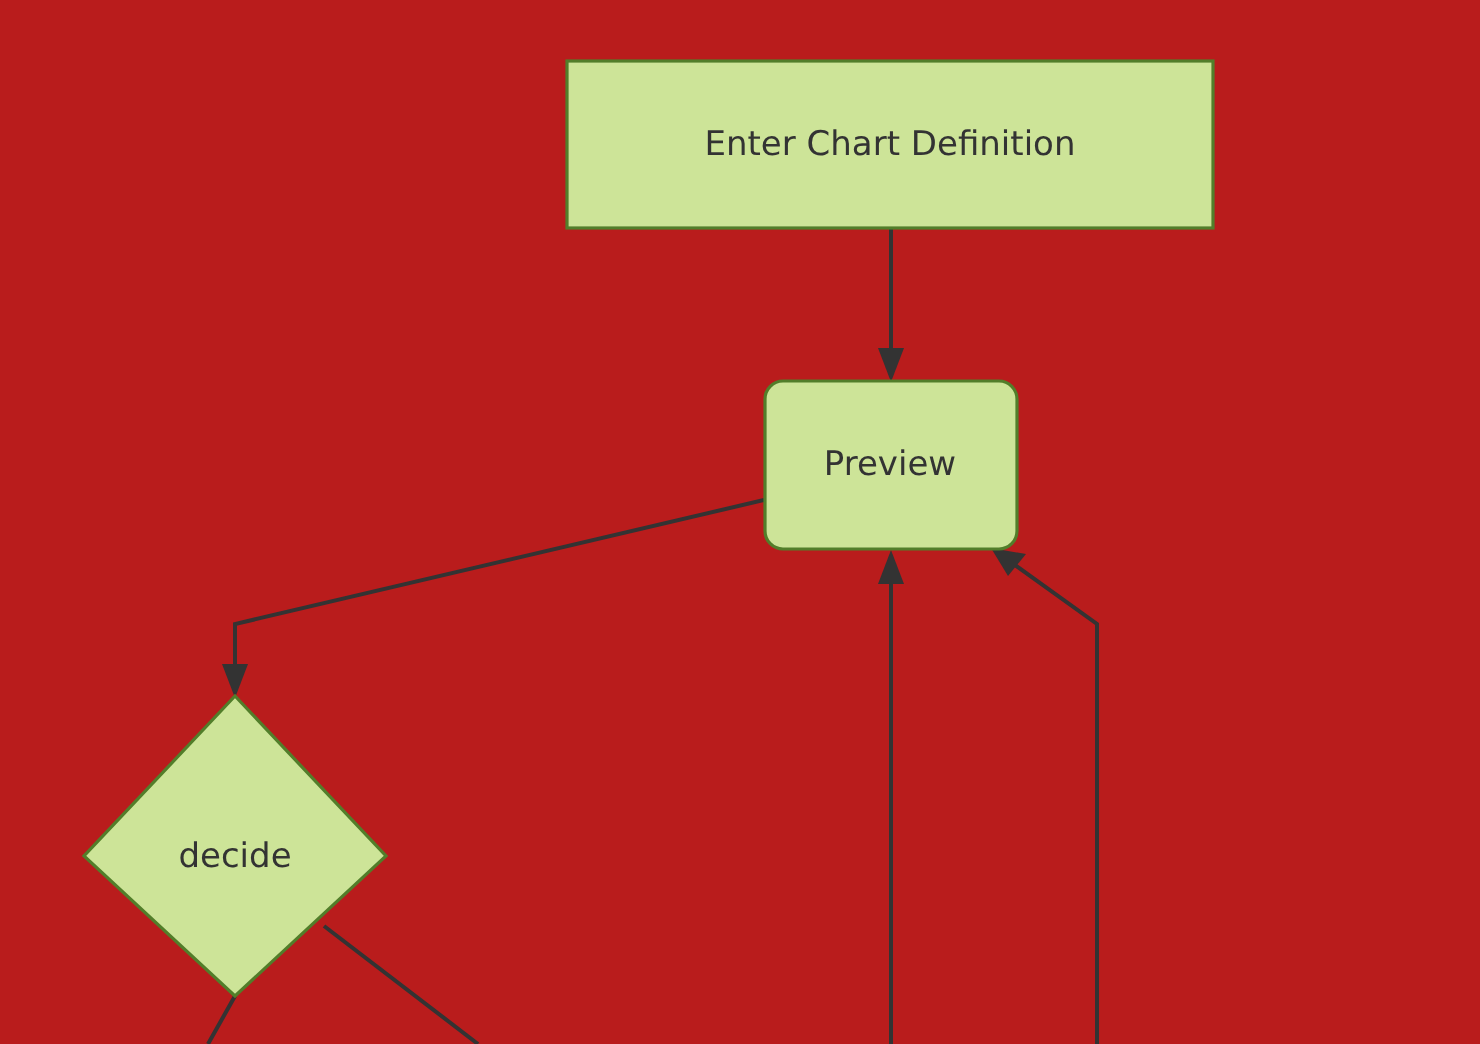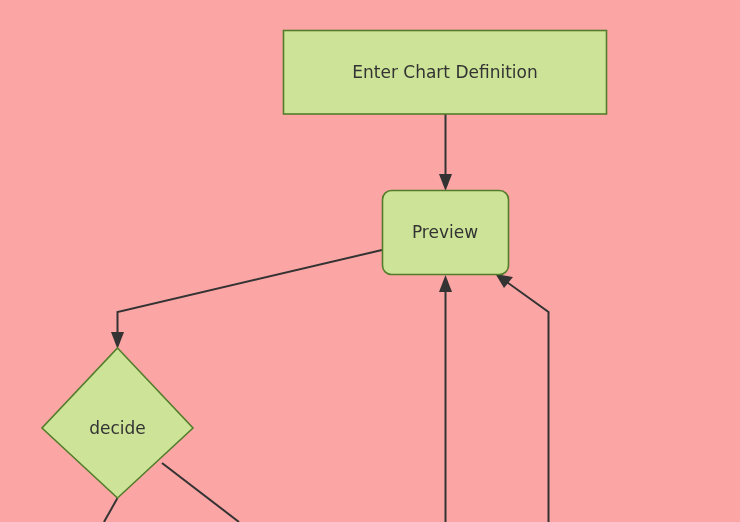--- a/index.html
+++ b/index.html
@@ -11,21 +11,21 @@
   body {
     width: 740px;
     height: 522px;
     overflow: hidden;
     font-family: "DejaVu Sans", "Liberation Sans", sans-serif;
   }
   #diagram-root {
     position: relative;
     width: 740px;
     height: 522px;
-    background: #fca5a5;
+    background: #b91c1c;
   }
   svg#flowchart {
     display: block;
     width: 740px;
     height: 522px;
   }
   .node-shape {
     fill: #cde498;
     stroke: #527e2a;
     stroke-width: 1.6px;

